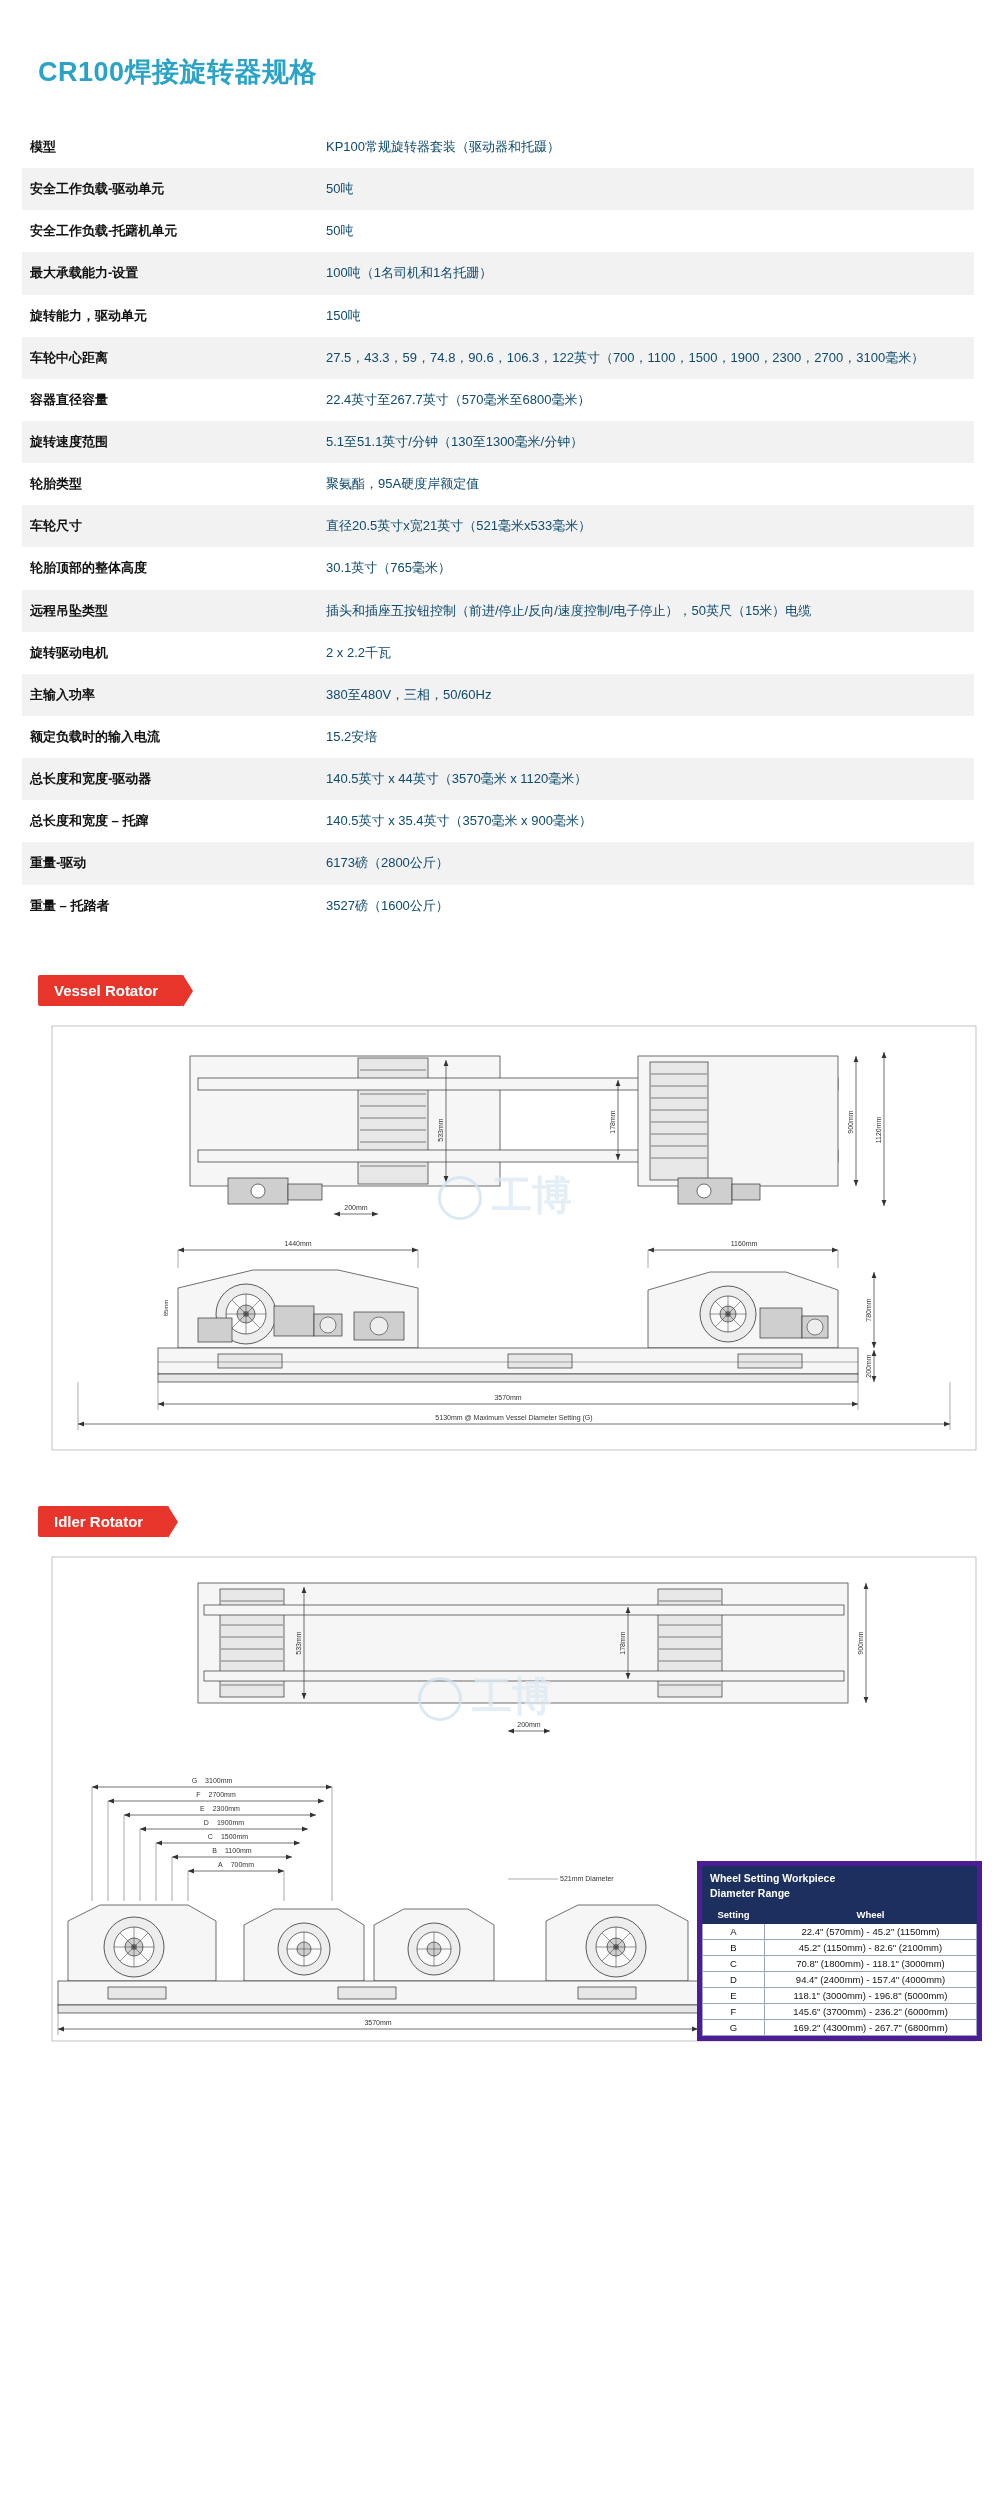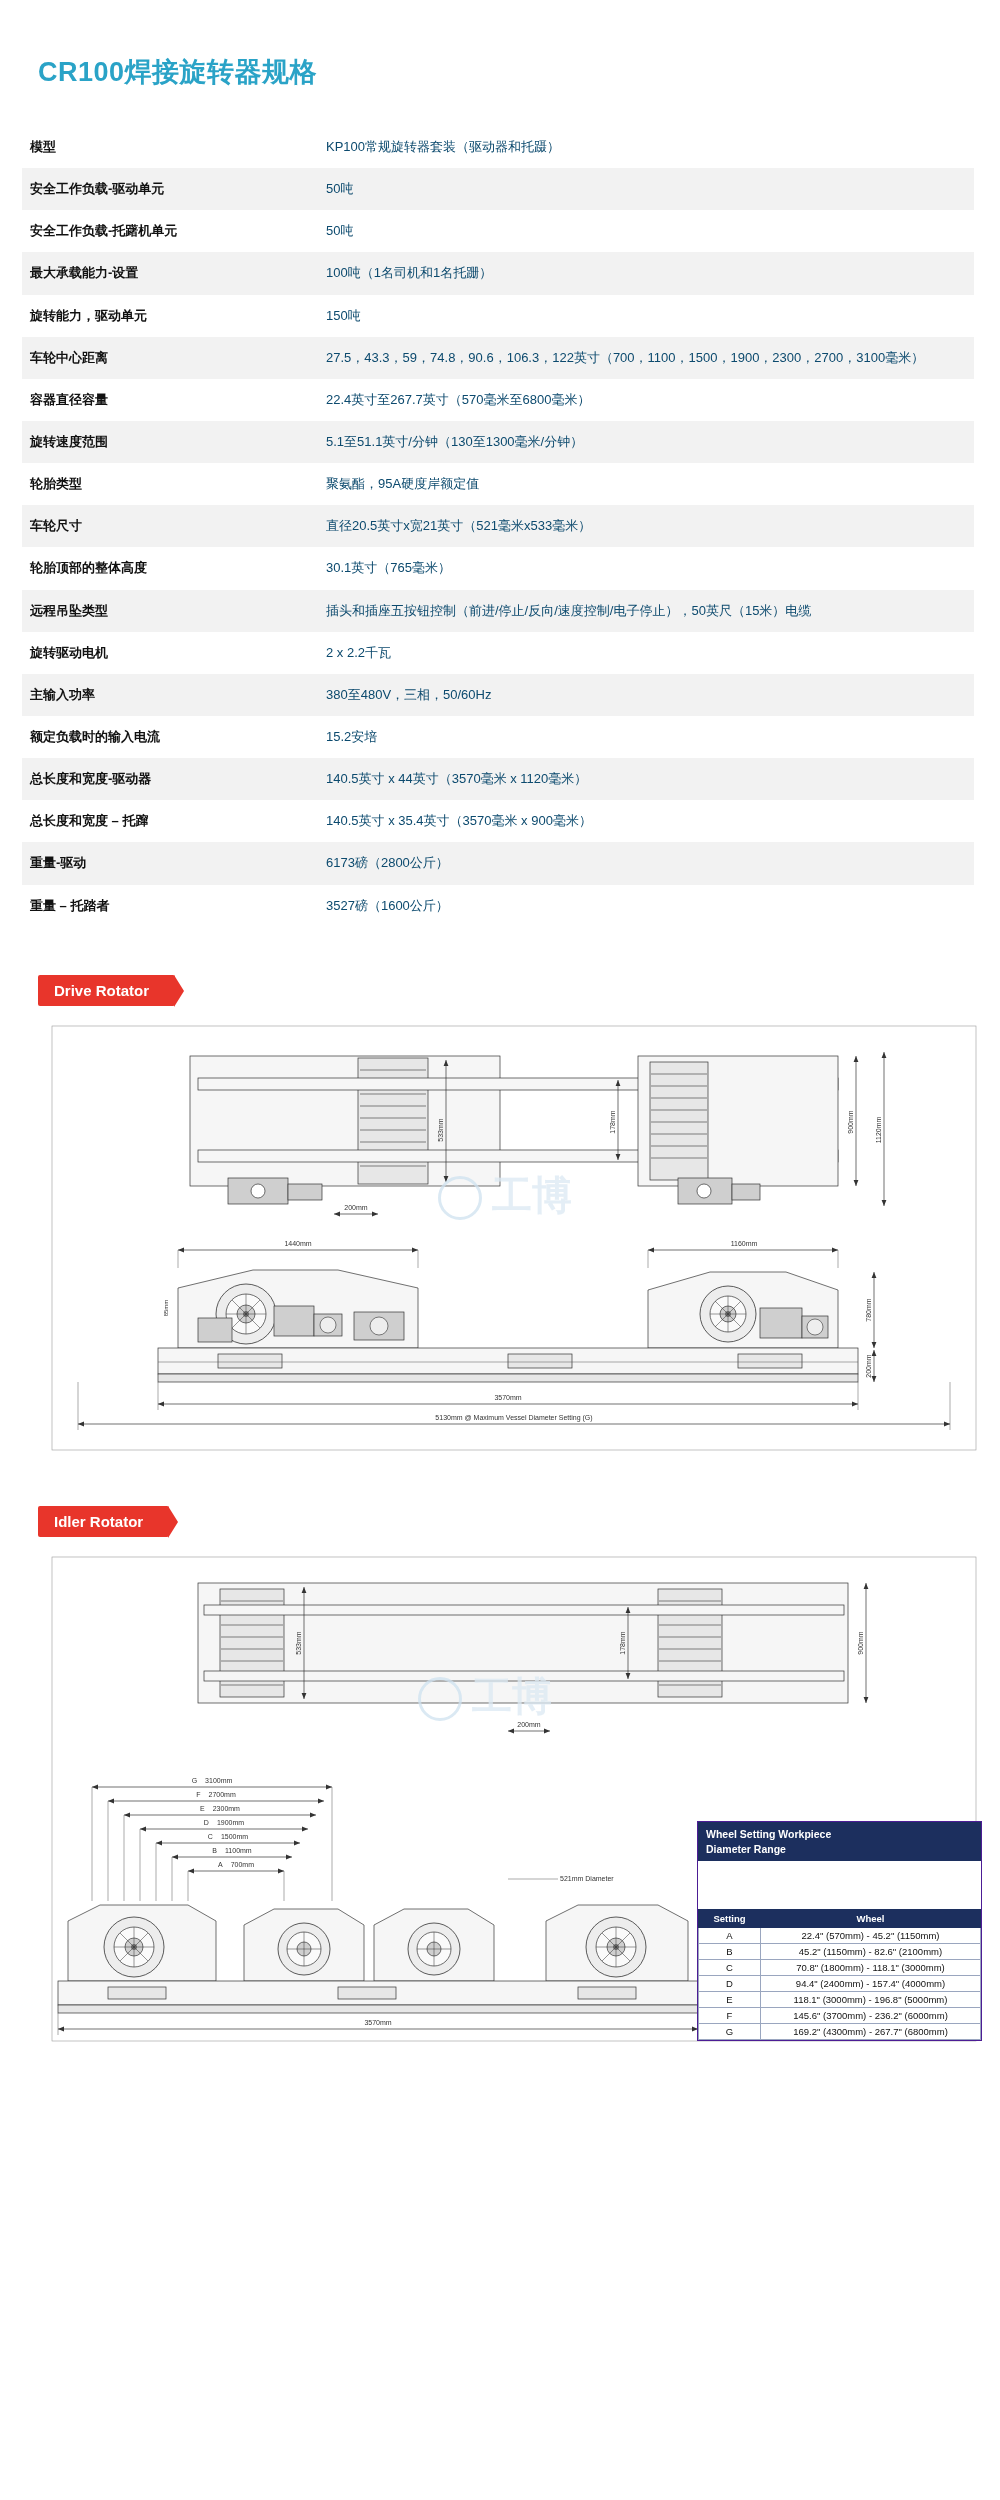--- a/index.html
+++ b/index.html
@@ -102,36 +102,35 @@
   .ln { stroke: #333; stroke-width: .7; fill: none; }
   .lnt { stroke: #555; stroke-width: .5; fill: none; }
   .fillgray { fill: #e7e7e7; stroke: #333; stroke-width: .7; }
   .filldk { fill: #cfcfcf; stroke: #333; stroke-width: .7; }
   .filllt { fill: #f6f6f6; stroke: #333; stroke-width: .7; }
   .wheeltable {
     position: absolute;
     right: 8px;
     bottom: 8px;
     width: 285px;
-    border: 1px solid #4c1d95;
+    border: 5px solid #4c1d95;
     background: #fff;
     font-size: 9.5px;
   }
   .wheeltable .wt-head {
     background: #1c2f5e;
     color: #fff;
     font-weight: 700;
     padding: 5px 8px;
     line-height: 1.35;
     font-size: 10.5px;
   }
   .wheeltable table {
     width: 100%;
     border-collapse: collapse;
-    margin-top: 48px;
   }
   .wheeltable th {
     background: #1c2f5e;
     color: #fff;
     font-size: 9.5px;
     padding: 3px 2px;
     border: 1px solid #1c2f5e;
   }
   .wheeltable td {
     border: 1px solid #9aa6bf;
@@ -223,21 +222,21 @@
           <td class="v">6173磅（2800公斤）</td>
         </tr>
       <tr>
           <td class="k">重量 – 托踏者</td>
           <td class="v">3527磅（1600公斤）</td>
         </tr>
     </tbody>
   </table>
 
   <div class="ribbon-wrap">
-    <span class="ribbon">Drive Rotator</span>
+    <span class="ribbon">Vessel Rotator</span>
     
   </div>
 
   <div class="diagram drive">
     <div class="wm" style="left:400px; top:150px;"><span class="g"></span><span>工博</span></div>
     <svg width="952" height="440" viewBox="0 0 952 440">
 
       <rect x="14" y="8" width="924" height="424" fill="none" stroke="#9a9a9a" stroke-width="0.6"></rect>
 
       <rect class="filllt" x="152" y="38" width="310" height="130"></rect>

